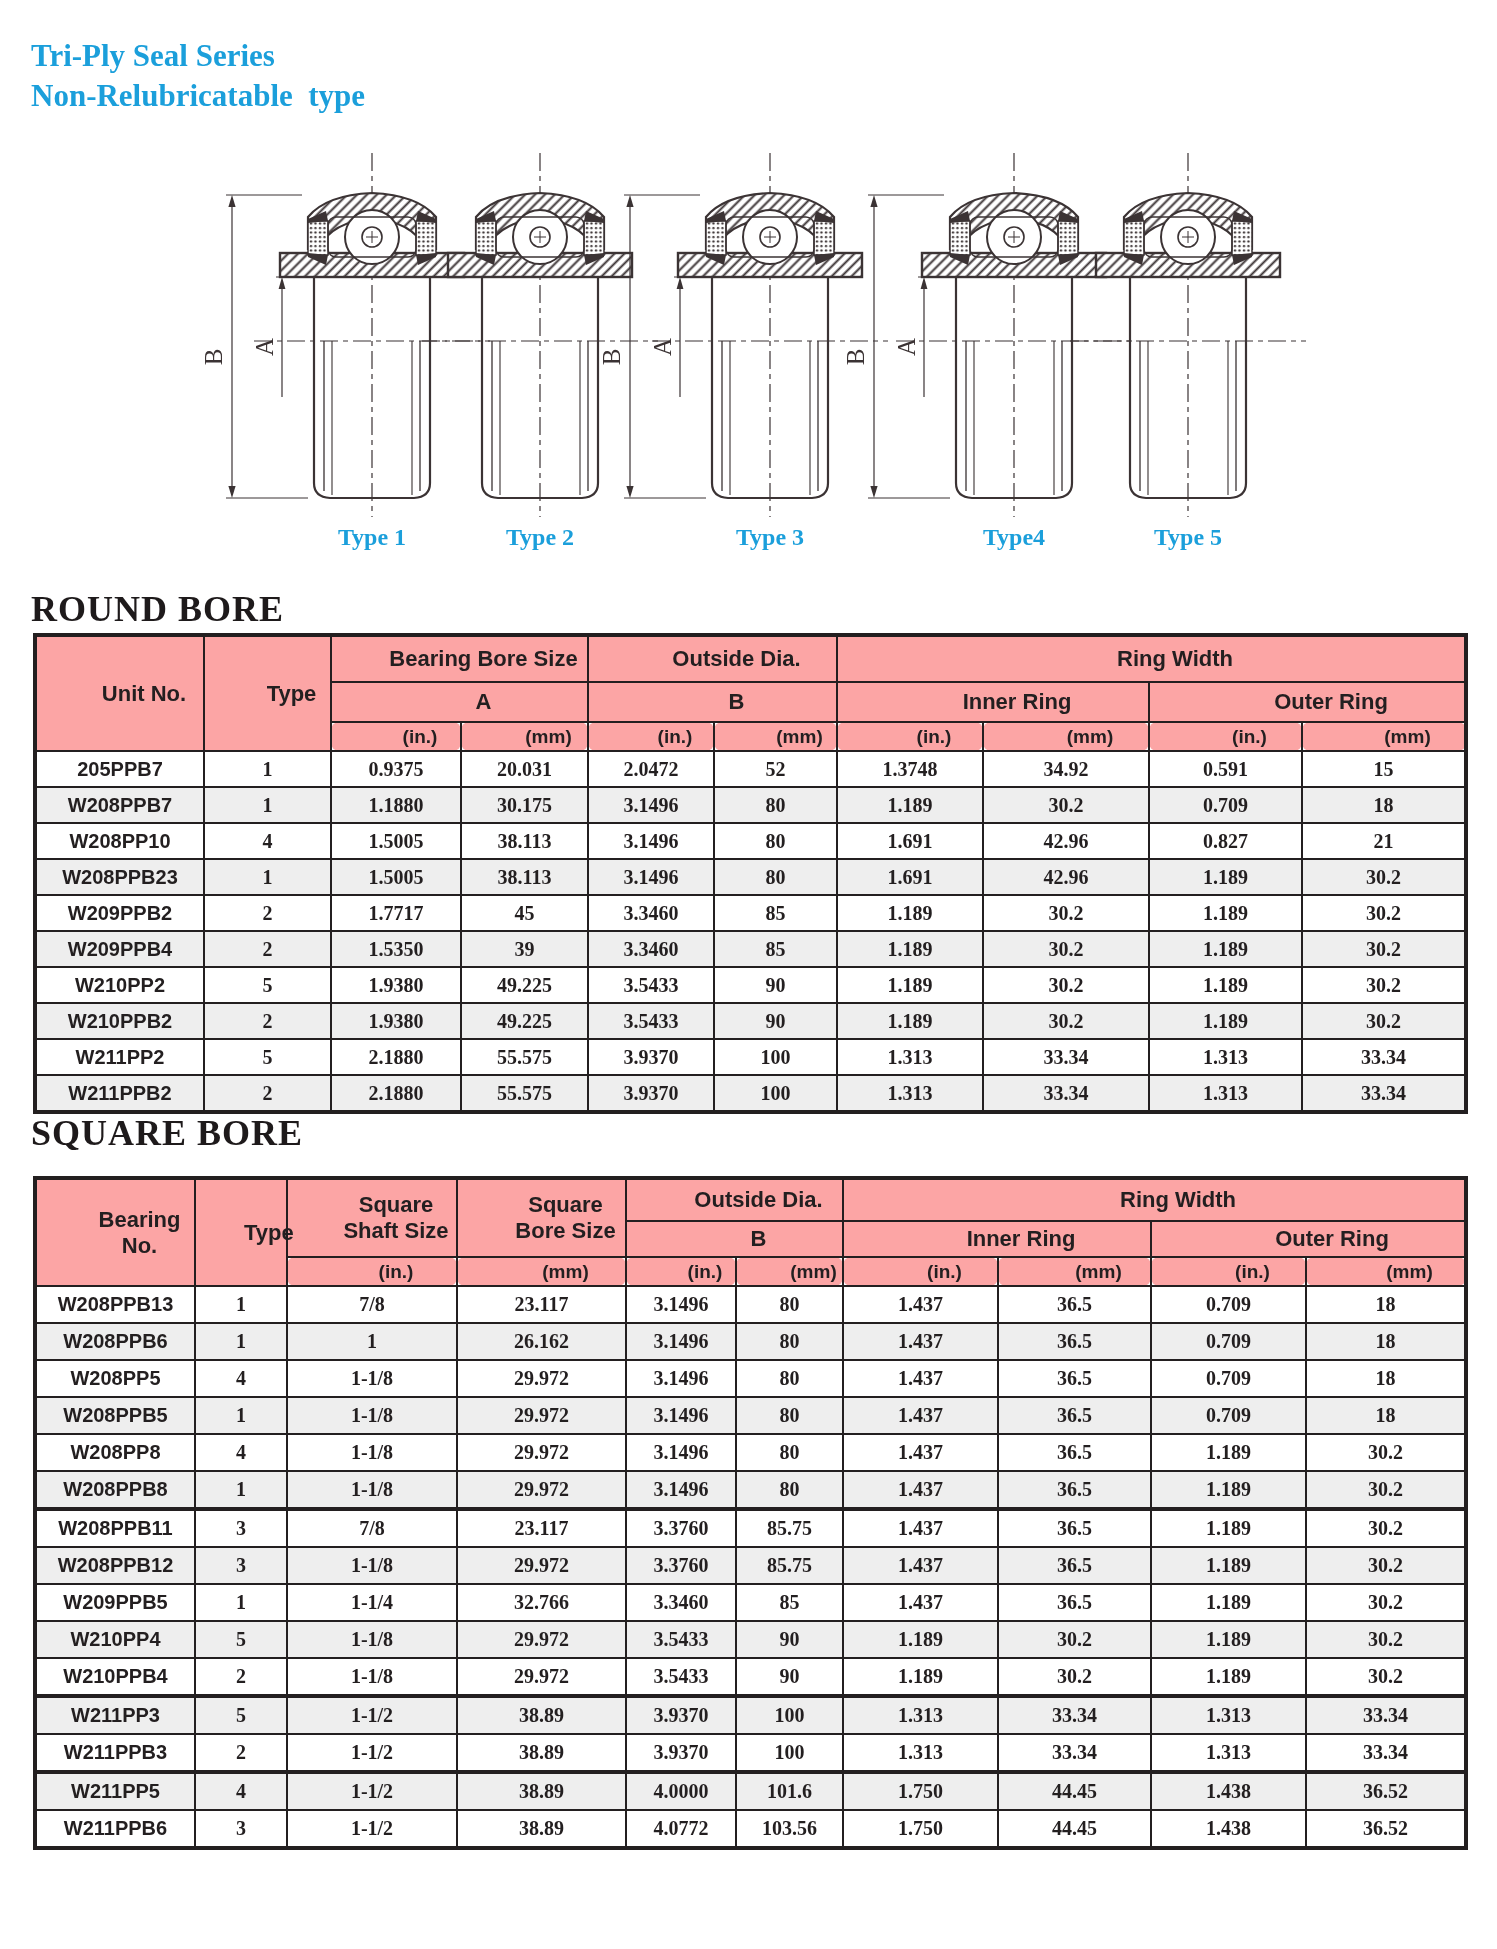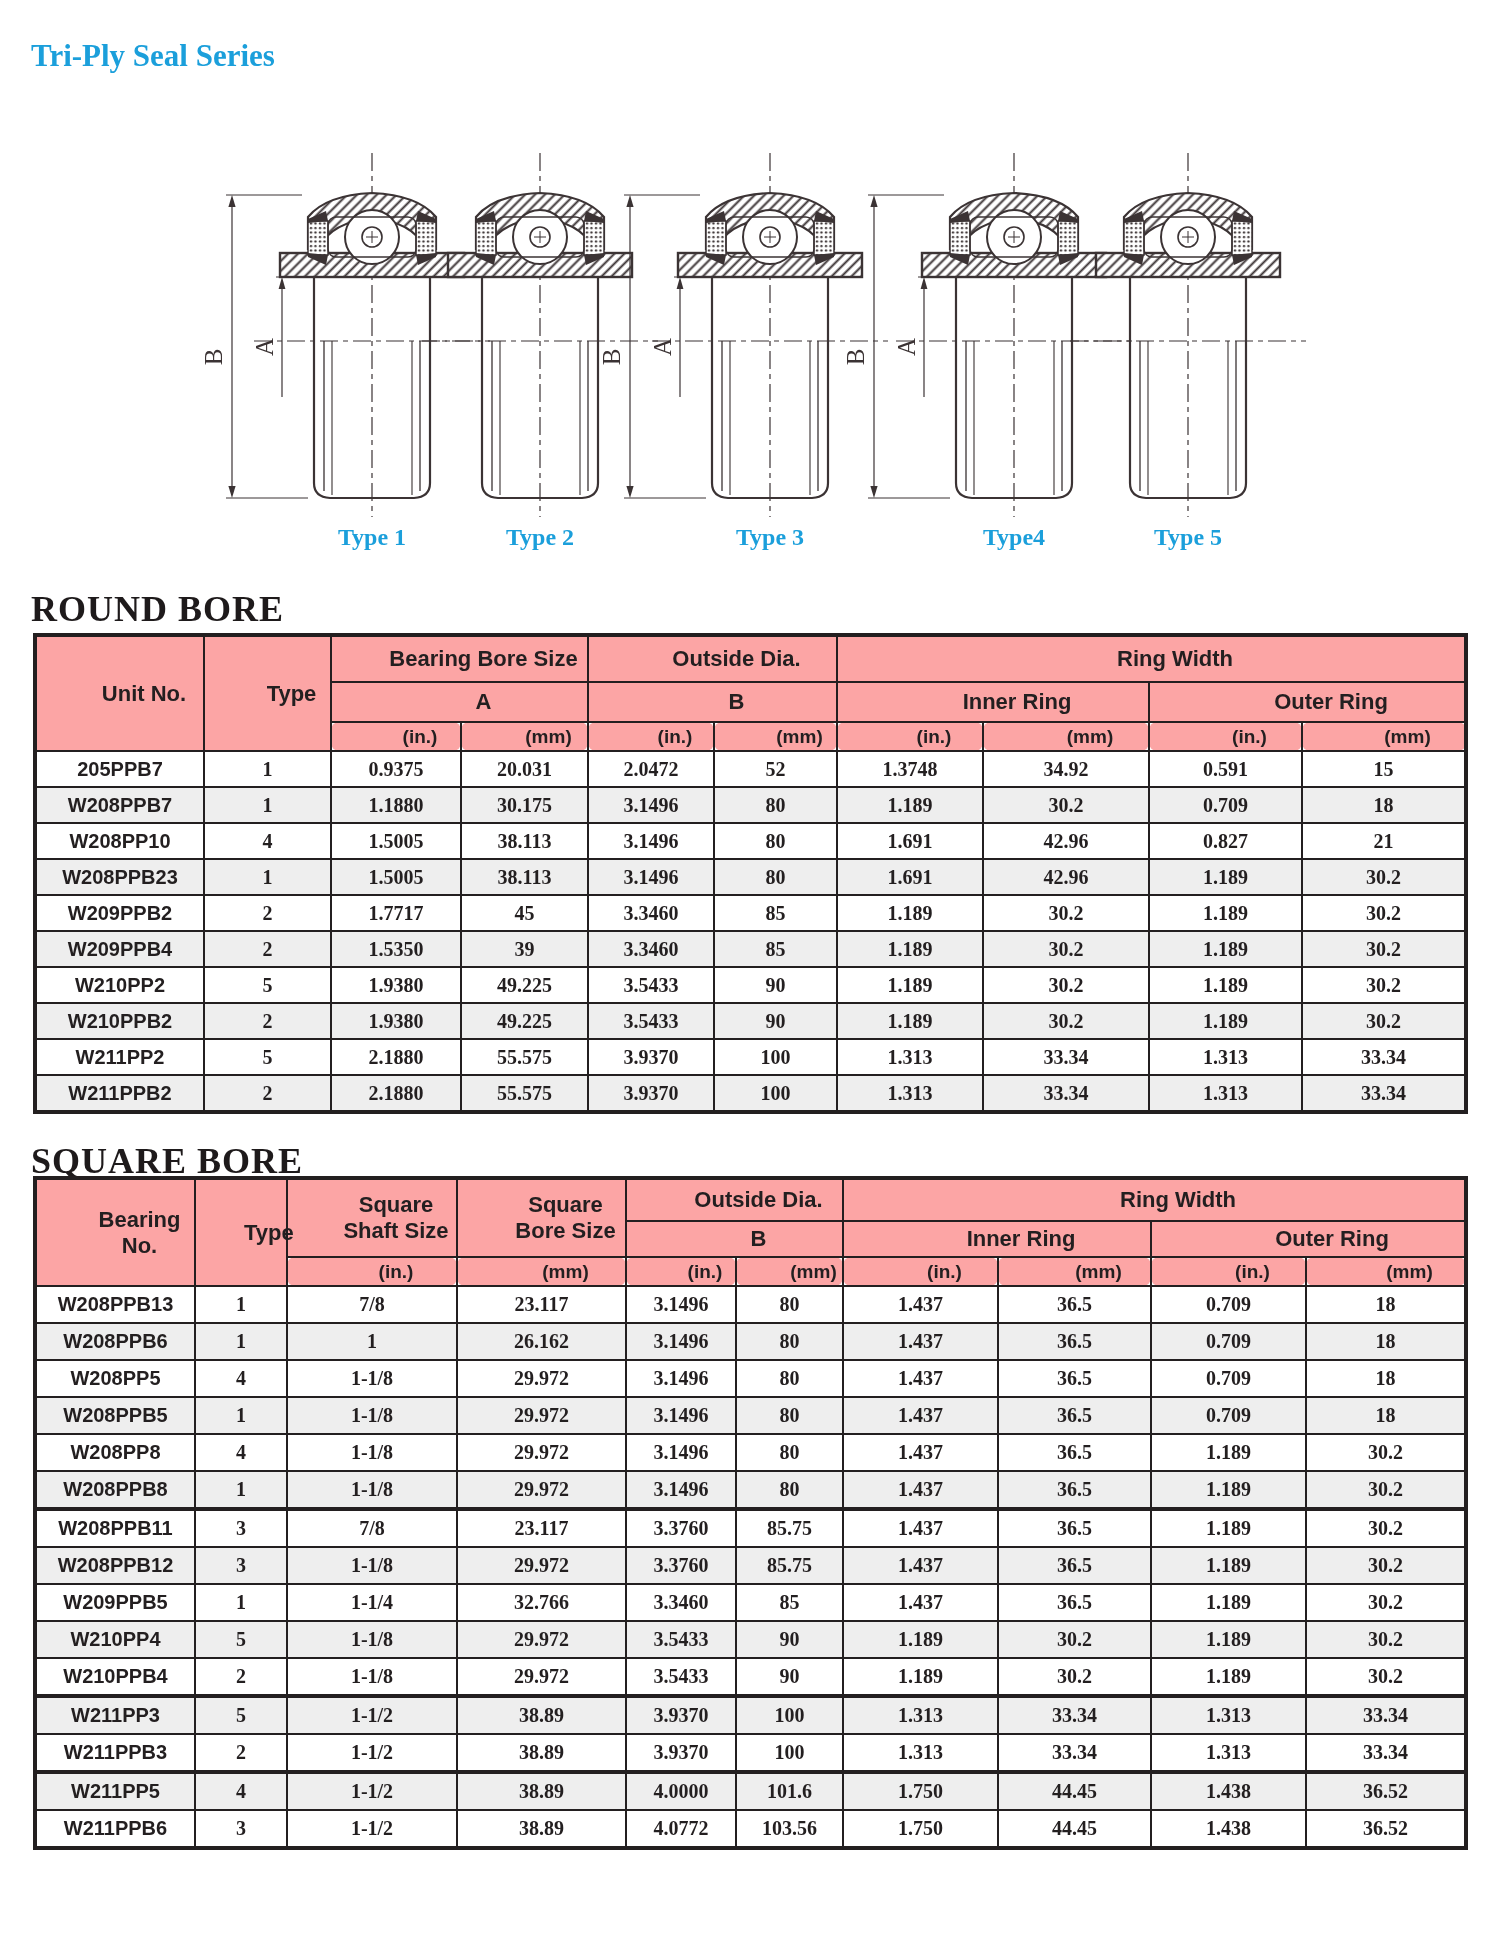--- a/index.html
+++ b/index.html
@@ -12,21 +12,21 @@
 
   
   .diagrams{position:absolute;left:100px;top:145px;}
   .typelabel{fill:#1b9fdb;font-family:"Liberation Serif",serif;font-weight:bold;font-size:24px;text-anchor:middle;}
   .dimlabel{fill:#3b3334;font-family:"Liberation Serif",serif;font-size:25px;text-anchor:middle;}
 
   
   .section-title{position:absolute;left:31px;font-size:36px;font-weight:bold;letter-spacing:1px;
                  font-family:"Liberation Serif",serif;color:#1e1a1b;}
   #round-title{top:588px;}
-  #square-title{top:1140px;}
+  #square-title{top:1112px;}
 
   
   .spec-table{position:absolute;left:33px;border-collapse:collapse;table-layout:fixed;
               width:1431px;background:#ffffff;border:4px solid #231f20;}
   #round-table{top:633px;}
   #square-table{top:1176px;}
   .spec-table th,.spec-table td{border:2px solid #231f20;text-align:center;vertical-align:middle;padding:0;}
   .spec-table th{background:#fca5a5;font-family:"Liberation Sans",sans-serif;font-weight:bold;
                  font-size:22px;color:#231f20;padding-left:48px;}
   .spec-table .h1 th{height:44px;}
@@ -39,21 +39,21 @@
   #square-table td{height:35px;}
   .spec-table td.unit{font-family:"Liberation Sans",sans-serif;font-size:20px;}
   .spec-table tr.alt td{background:#eeeeee;}
   .spec-table tr.group-sep td{border-top-width:4px;}
 </style>
 </head>
 <body>
 
 <div class="page">
 
-  <div class="doc-title"><span>Tri-Ply Seal Series</span><br></div>
+  <div class="doc-title"><span>Tri-Ply Seal Series</span><br><span>Non-Relubricatable  type</span></div>
 
   <svg class="diagrams" width="1260" height="420" viewBox="0 0 1260 420">
     <defs>
       <pattern id="hatch" width="7" height="7" patternUnits="userSpaceOnUse" patternTransform="rotate(45)">
         <rect width="7" height="7" fill="#ffffff"></rect>
         <line x1="3.5" y1="0" x2="3.5" y2="7" stroke="#3b3334" stroke-width="2"></line>
       </pattern>
       <pattern id="dots" width="4.5" height="4.5" patternUnits="userSpaceOnUse">
         <rect width="4.5" height="4.5" fill="#ffffff"></rect>
         <circle cx="2" cy="2" r="1.2" fill="#3b3334"></circle>

